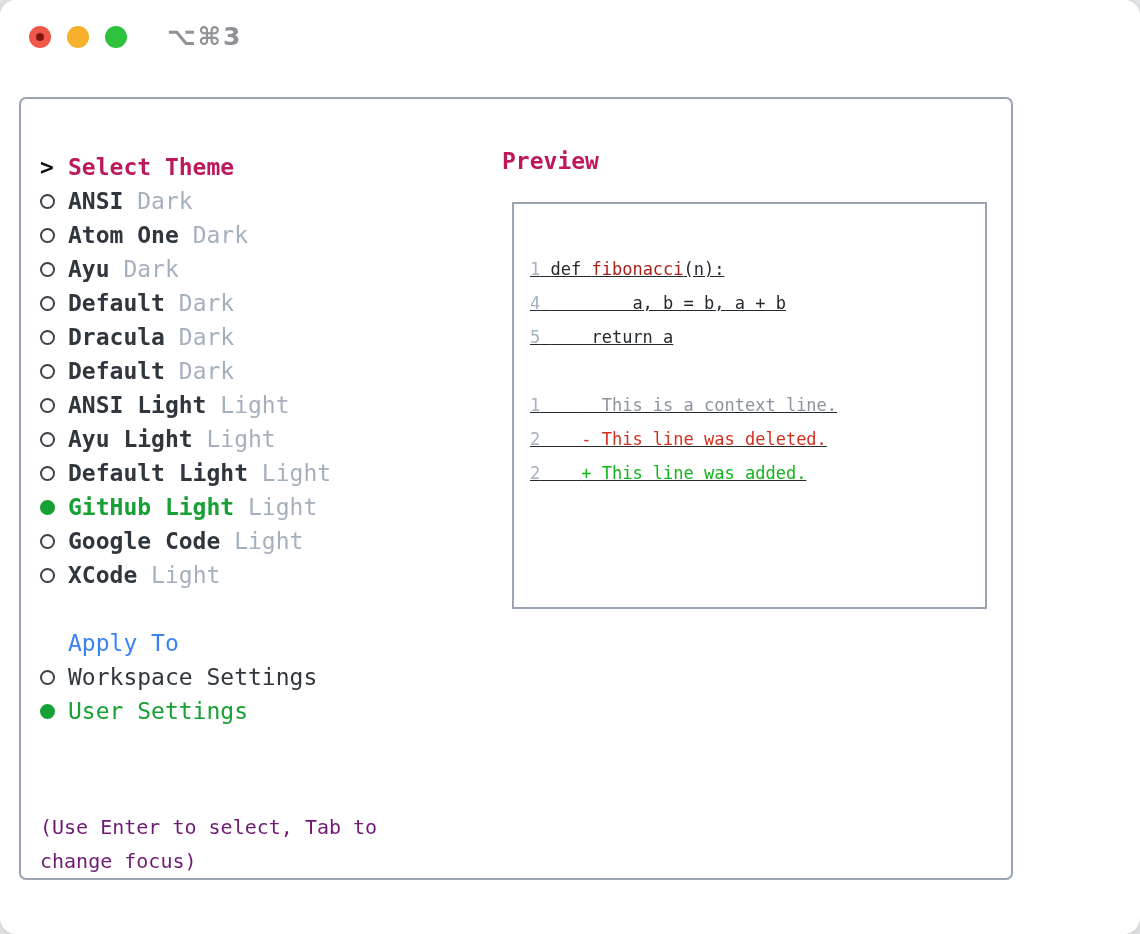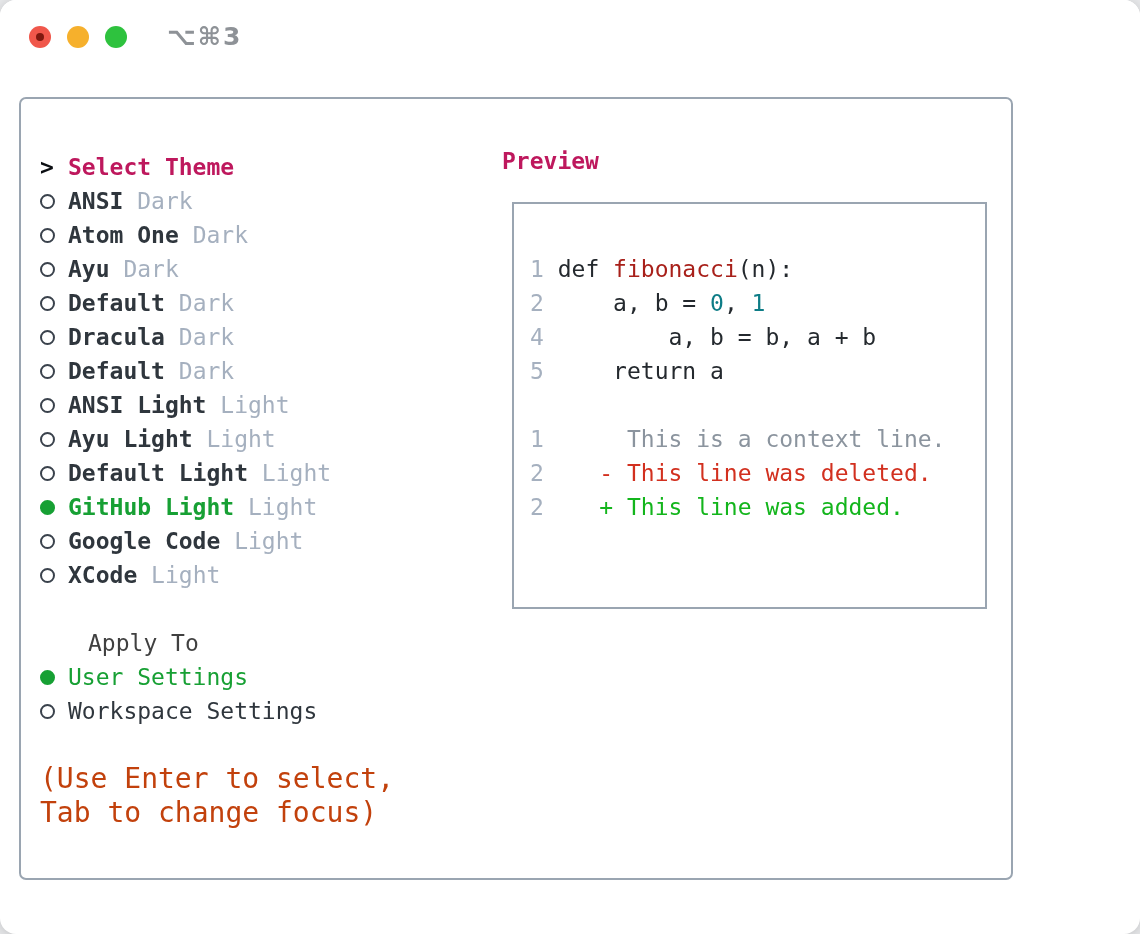--- a/index.html
+++ b/index.html
@@ -35,39 +35,39 @@
     border:2px solid #9aa5b1;border-radius:7px;background:#ffffff;
     box-sizing:border-box;
   }
   .row{height:34px;display:flex;align-items:center;font-size:23px;white-space:pre;}
   .spacer{height:34px;}
   .prefix{width:28px;flex:0 0 28px;display:flex;align-items:center;}
   .caret{font-weight:bold;color:#0b0e12;font-size:23px;}
   .bullet{width:11px;height:11px;border:2px solid #3a424c;border-radius:50%;box-sizing:content-box;}
   .bullet.filled{background:#17a034;border-color:#17a034;}
   .hdr{font-weight:bold;color:#be185d;text-align:center;}
-  .subhdr{color:#404040;margin-left:20px;}
+  .subhdr{color:#3b82f6;}
   .tname{color:#2f363d;font-weight:bold;}
   .tname.selected{color:#17a034;}
   .ttag{color:#a5b0bf;}
   .opt-label{color:#2f363d;}
   .opt-label.selected{color:#17a034;}
   .left-col{position:absolute;left:19px;top:51px;width:440px;}
   .help{
-    font-size:28px;line-height:34px;color:#c2410c;width:420px;
-    white-space:normal;word-spacing:0;
+    font-size:20px;line-height:34px;color:#701a75;width:420px;
+    white-space:normal;word-spacing:0;margin-top:48px;
   }
   
   .preview-title{position:absolute;left:481px;top:45px;}
   .preview-box{
     position:absolute;left:491px;top:103px;width:475px;height:407px;
     border:2px solid #9aa5b1;background:#ffffff;box-sizing:border-box;
     padding:48px 0 0 16px;overflow:hidden;
   }
-  .code-line{height:34px;line-height:34px;font-size:23px;white-space:pre;color:#24292e;}
+  .code-line{height:34px;line-height:34px;font-size:17px;white-space:pre;color:#24292e;text-decoration:underline;}
   .ln{color:#a5b0bf;}
   .seg-plain{color:#24292e;}
   .seg-function{color:#a8201a;}
   .seg-number{color:#0d7c86;}
   .seg-builtin{color:#2b9fd2;}
   .diff-context{color:#8b949e;}
   .diff-deleted{color:#d2301f;}
   .diff-added{color:#13b51c;}
 </style>
 </head>
@@ -109,37 +109,36 @@
           <div class="row"><span class="prefix"><span class="bullet"></span></span><span class="tname">XCode</span><span class="ttag"> Light</span></div>
         </div>
 
       <div class="spacer"></div>
 
       <div class="row">
         <span class="prefix"></span><span class="subhdr">Apply To</span>
       </div>
 
       <div id="apply-options">
+          <div class="row"><span class="prefix"><span class="bullet"></span></span><span class="opt-label">Workspace Settings</span></div>
           <div class="row"><span class="prefix"><span class="bullet filled"></span></span><span class="opt-label selected">User Settings</span></div>
-          <div class="row"><span class="prefix"><span class="bullet"></span></span><span class="opt-label">Workspace Settings</span></div>
         </div>
 
       <div class="spacer"></div>
 
       <div class="help">(Use Enter to select, Tab to change focus)</div>
     </div>
 
     <div class="row preview-title">
       <span class="hdr">Preview</span>
     </div>
 
     <div class="preview-box">
       <div id="code-block">
           <div class="code-line"><span class="ln">1</span> <span class="seg-plain">def </span><span class="seg-function">fibonacci</span><span class="seg-plain">(n):</span></div>
-          <div class="code-line"><span class="ln">2</span> <span class="seg-plain">    a, b = </span><span class="seg-number">0</span><span class="seg-plain">, </span><span class="seg-number">1</span></div>
           <div class="code-line"><span class="ln">4</span> <span class="seg-plain">        a, b = b, a + b</span></div>
           <div class="code-line"><span class="ln">5</span> <span class="seg-plain">    return a</span></div>
         </div>
       <div class="spacer"></div>
       <div id="diff-block">
           <div class="code-line"><span class="ln">1</span>    <span class="diff-context">  This is a context line.</span></div>
           <div class="code-line"><span class="ln">2</span>    <span class="diff-deleted">- This line was deleted.</span></div>
           <div class="code-line"><span class="ln">2</span>    <span class="diff-added">+ This line was added.</span></div>
         </div>
     </div>

